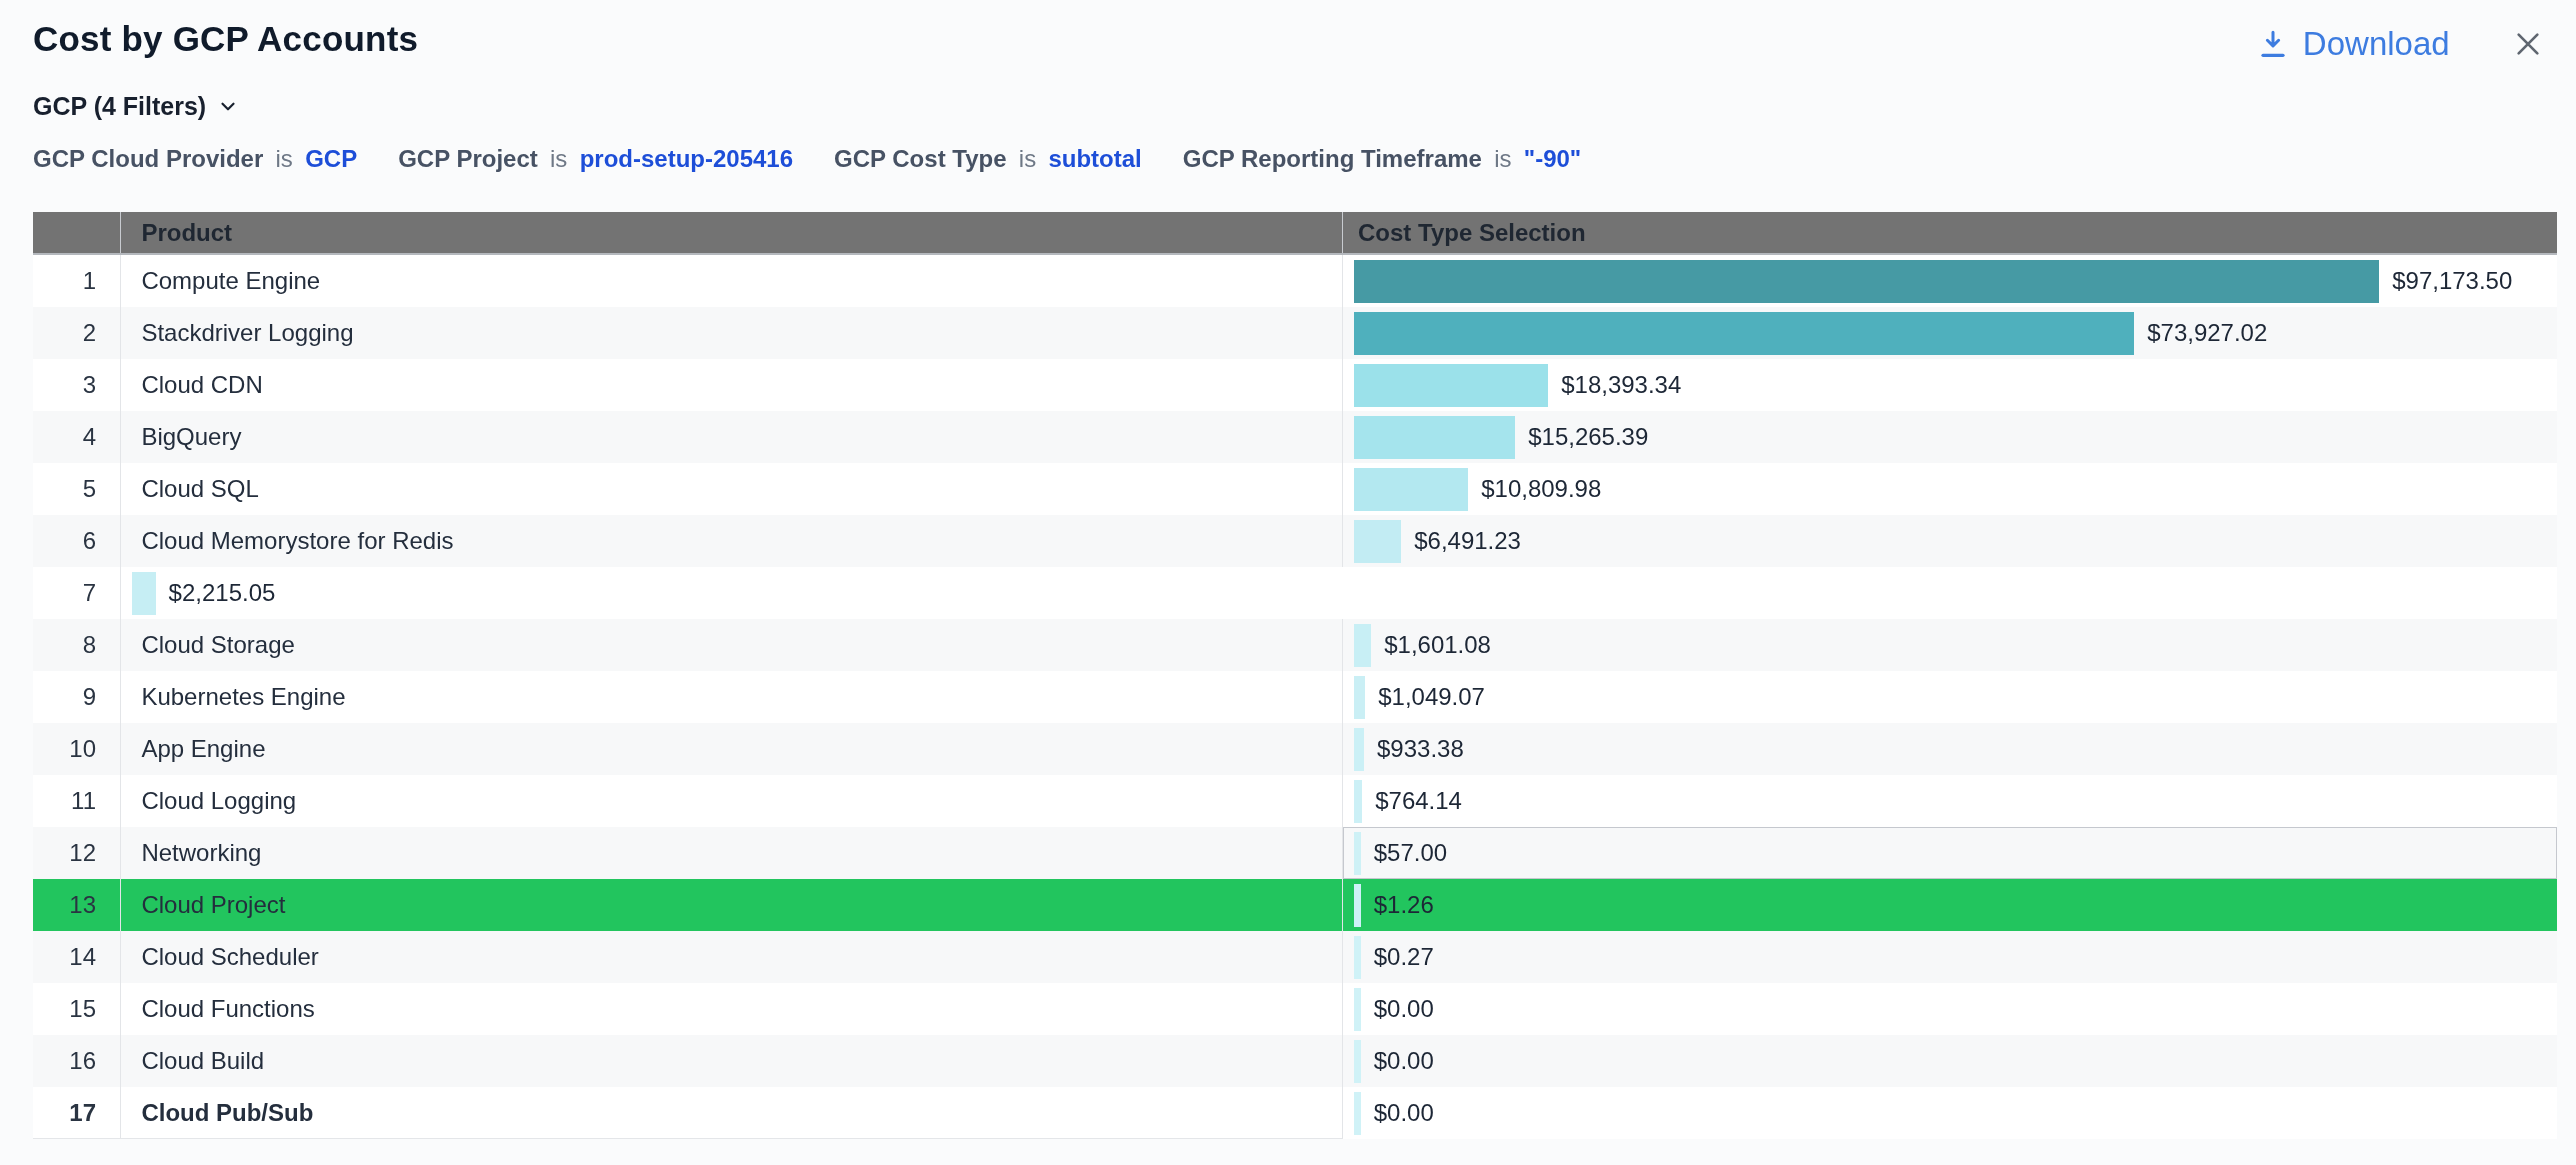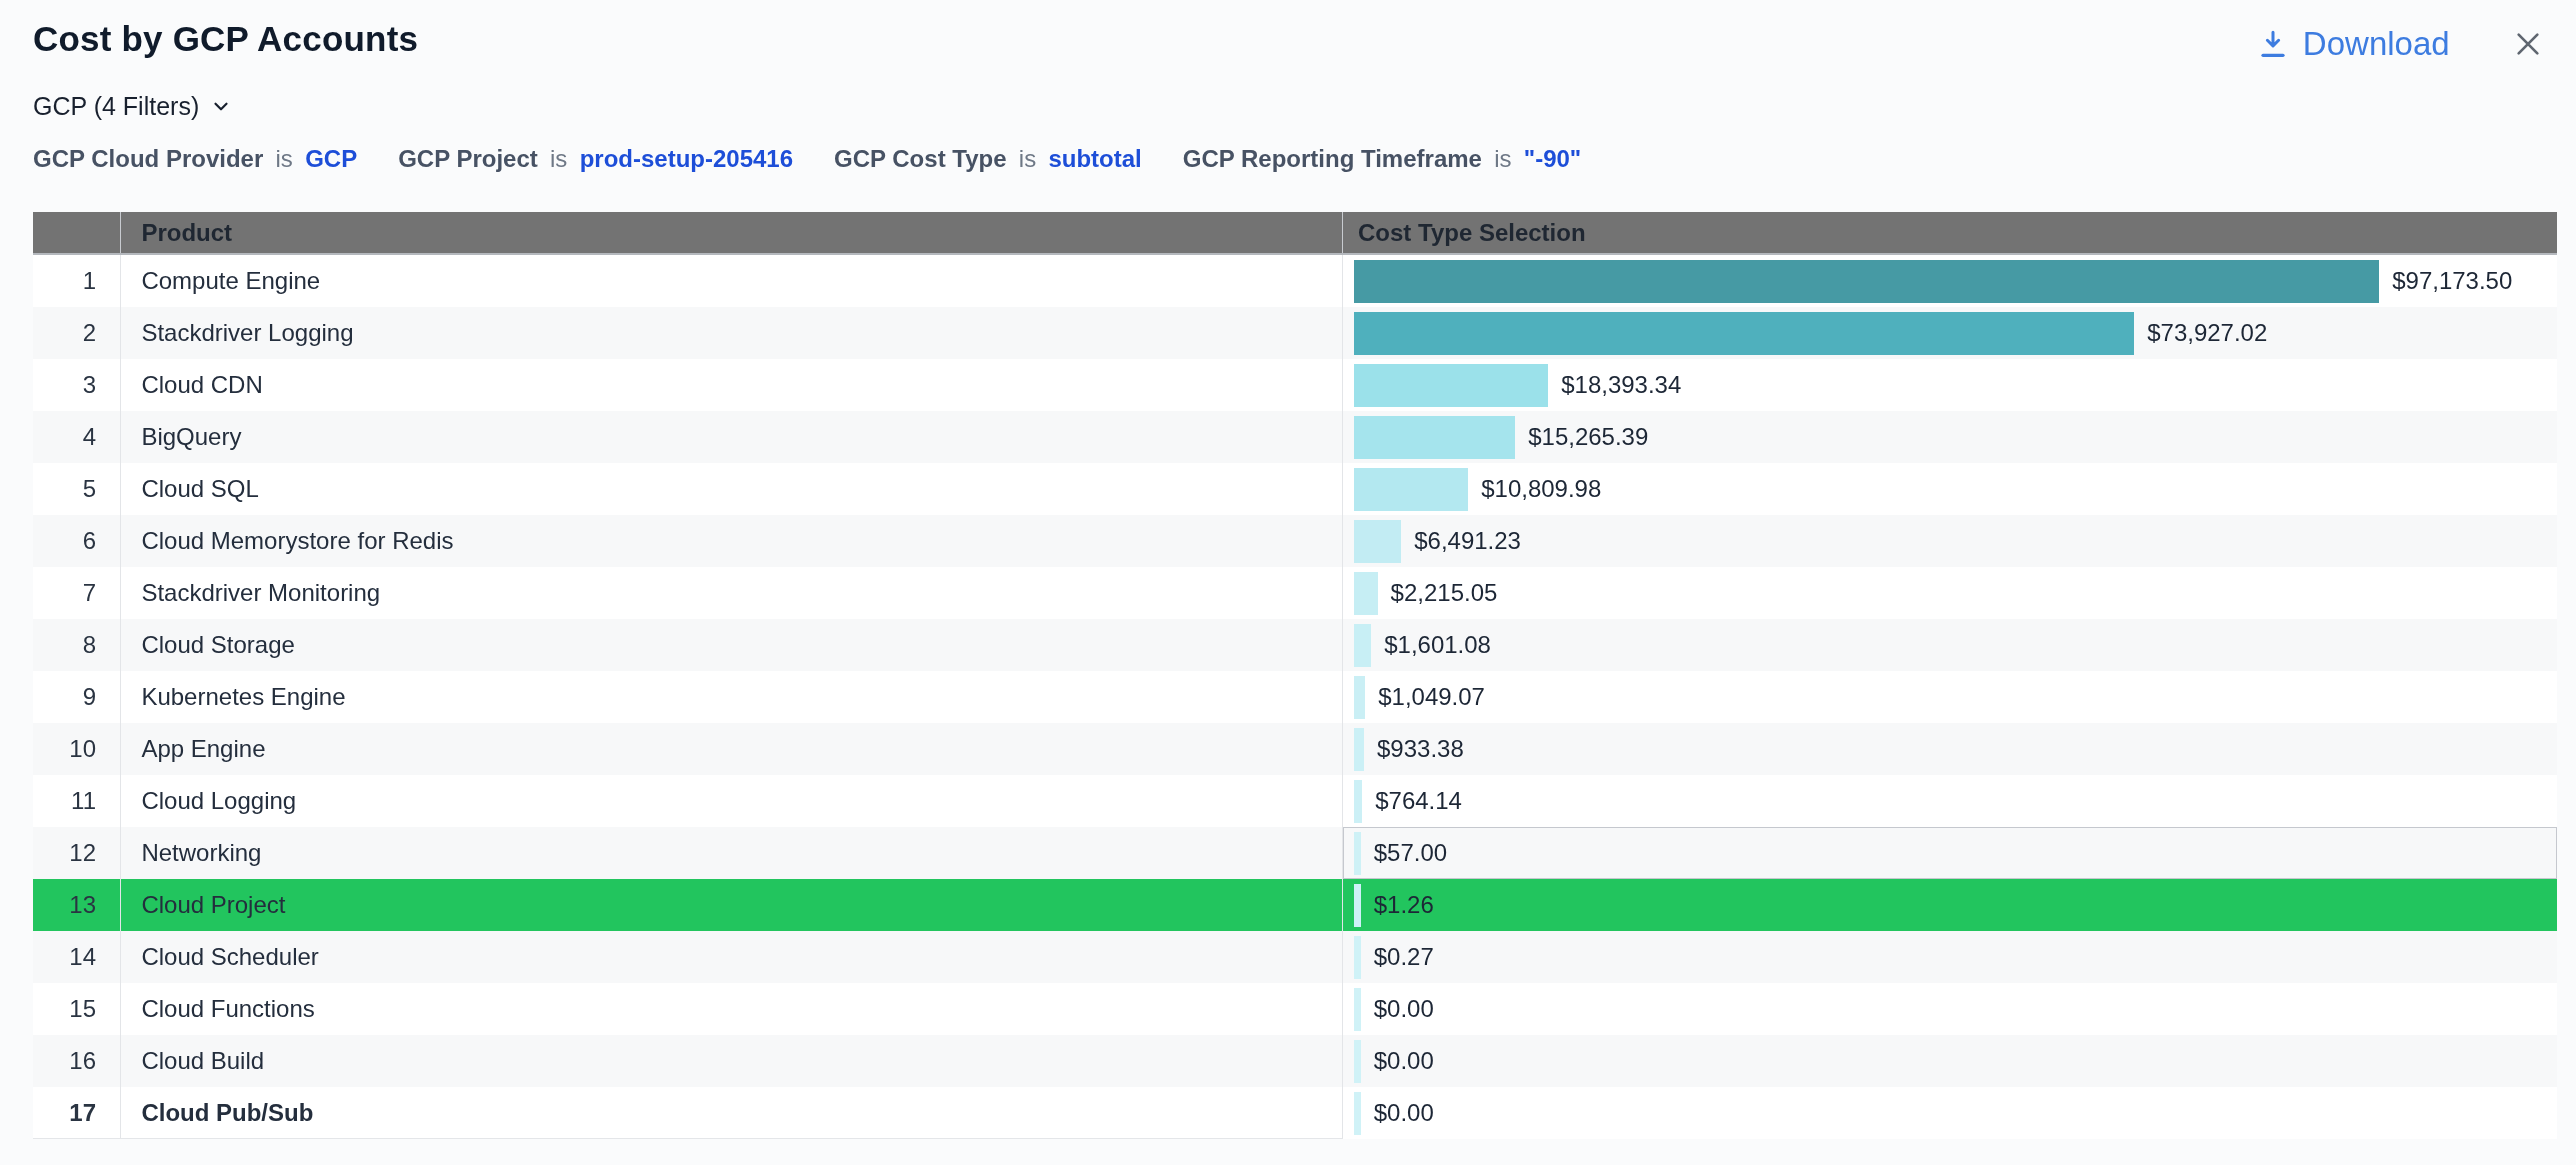--- a/index.html
+++ b/index.html
@@ -23,21 +23,21 @@
     color:#3d7ce0; font-size:33px; font-weight:500; cursor:pointer;
     background:none; border:none; font-family:inherit;text-align:right;
   }
   .close-btn {
     background:none; border:none; cursor:pointer; line-height:0; padding:3.7px;
   }
   
   .filters-summary {
     display:flex; align-items:center; gap:11px;
     margin:28px 0 0 33px;
-    font-size:25px; font-weight:400; color:#18202e; cursor:pointer;
+    font-size:25px; font-weight:700; color:#18202e; cursor:pointer;
   }
   .filter-chips {
     display:flex; align-items:center; gap:41px;
     margin:24px 0 0 33px;
     font-size:24px;
   }
   .filter-chip { white-space:nowrap; cursor:pointer; }
   .chip-field { color:#475264; font-weight:600; }
   .chip-op { color:#6e7886; font-weight:400; padding:0 5.6px; }
   .chip-value { color:#1d4ed8; font-weight:700; }
@@ -166,21 +166,20 @@
       <div class="trow even">
         <div class="cell-num">6</div>
         <div class="cell-product">Cloud Memorystore for Redis</div>
         <div class="cell-cost">
           <div class="bar" style="width: 47px; background: rgb(194, 236, 243);"></div>
           <span class="bar-value">$6,491.23</span>
         </div>
       </div>
       <div class="trow">
         <div class="cell-num">7</div>
-        <div class="cell-product">Stackdriver Monitoring</div>
         <div class="cell-cost">
           <div class="bar" style="width: 23.4px; background: rgb(198, 238, 244);"></div>
           <span class="bar-value">$2,215.05</span>
         </div>
       </div>
       <div class="trow even">
         <div class="cell-num">8</div>
         <div class="cell-product">Cloud Storage</div>
         <div class="cell-cost">
           <div class="bar" style="width: 17px; background: rgb(200, 239, 245);"></div>

